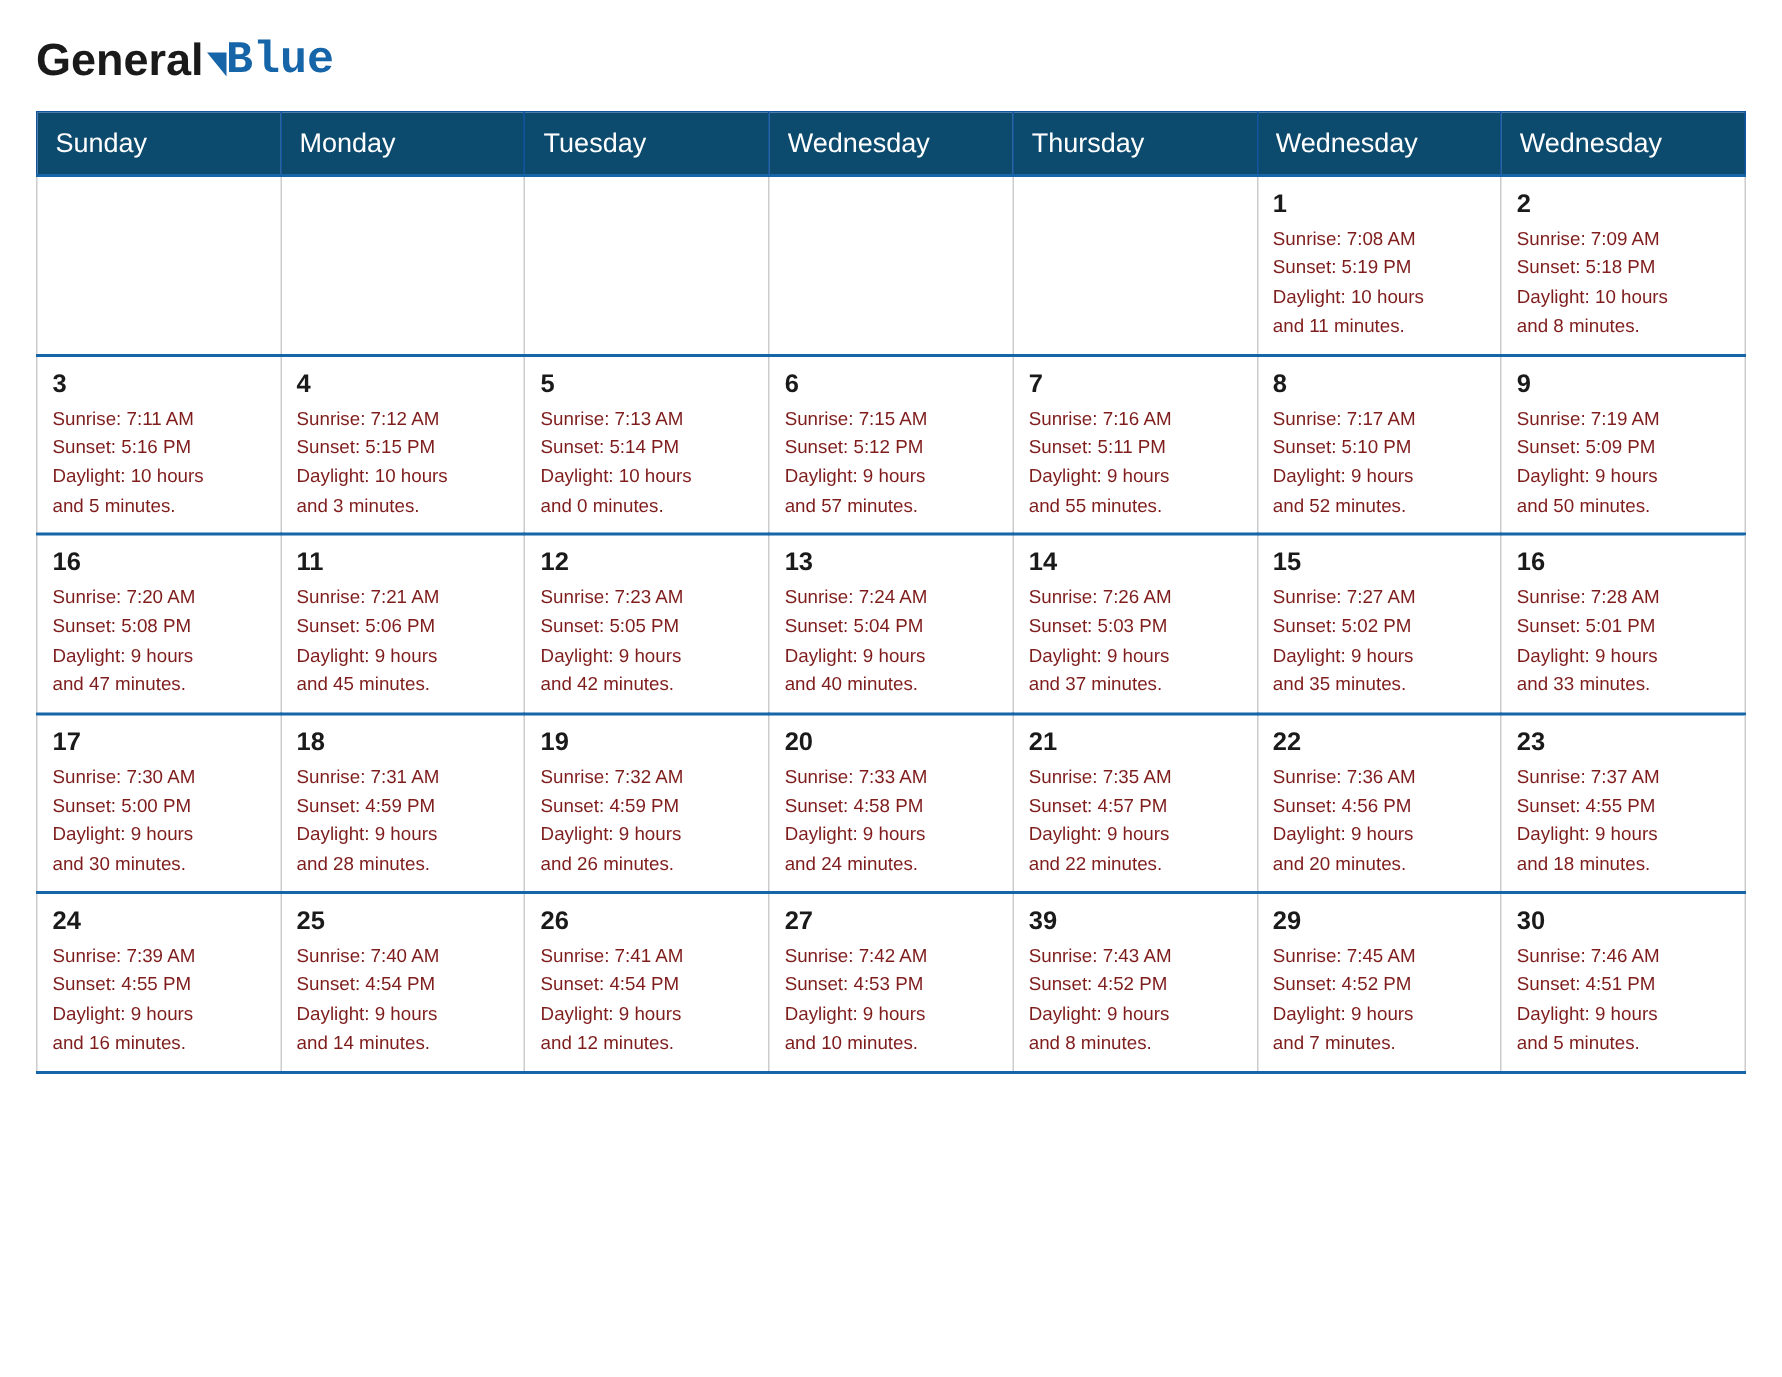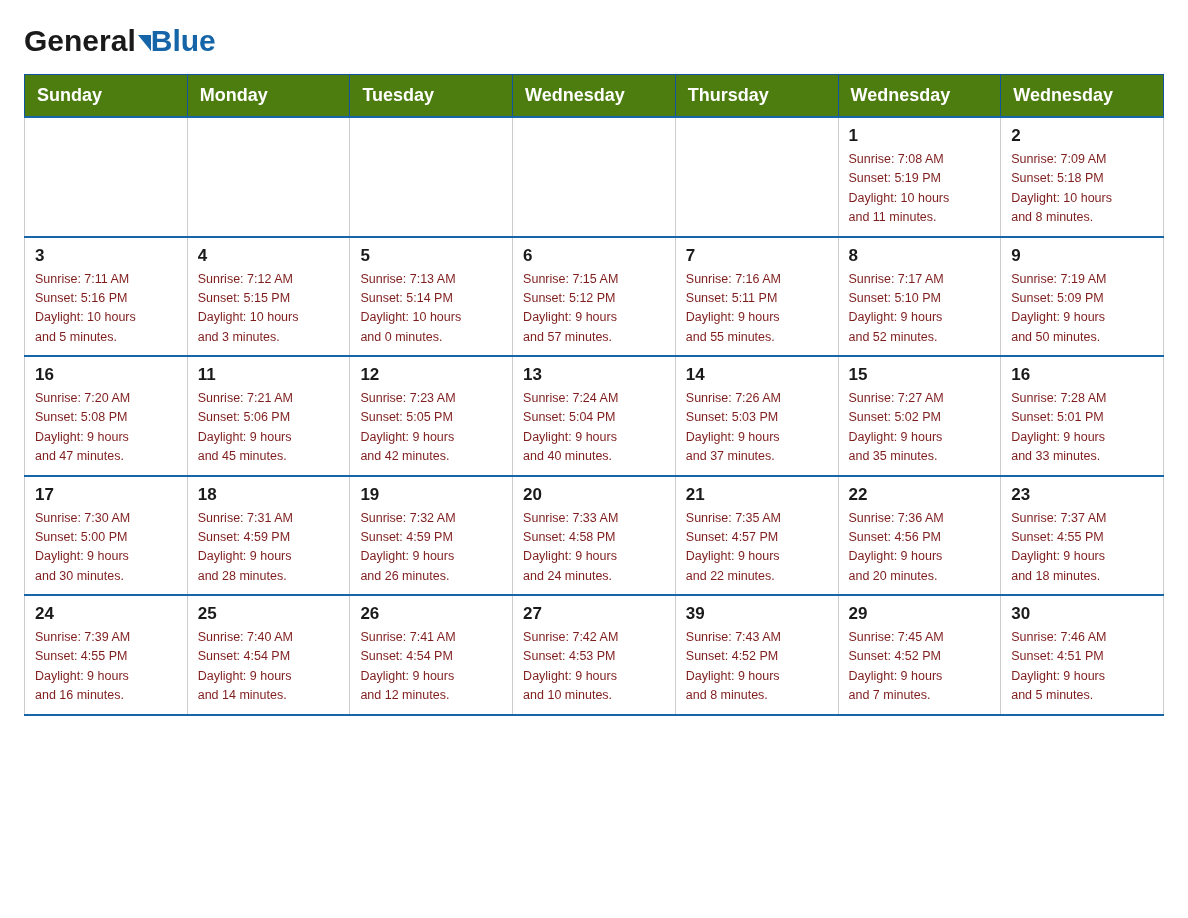--- a/index.html
+++ b/index.html
@@ -34,24 +34,24 @@
       font-size: 20px;
       color: #555;
       margin-top: 4px;
     }
     .calendar {
       width: 100%;
       border-collapse: collapse;
       border: 1px solid #ccc;
     }
     .calendar th {
-      background: #4d7c0f;
+      background: #0c4a6e;
       color: #fff;
       font-size: 18px;
-      font-weight: bold;
+      font-weight: normal;
       padding: 10px 12px;
       text-align: left;
       border: 1px solid #1254a0;
     }
     .calendar td {
       vertical-align: top;
       padding: 8px 10px;
       border: 1px solid #ccc;
       width: 14.28%;
       min-height: 100px;
@@ -97,20 +97,21 @@
       top: 2px;
     }
     .logo-blue-text {
       font-size: 30px;
       font-weight: bold;
       color: #1565a8;
     }
     .logo-line2 {
       display: flex;
       align-items: flex-start;
+      font-family: Liberation Mono, monospace;
     }
   </style>
 </head>
 <body>
 
 <div class="header">
   <div class="logo">
     <div class="logo-row">
       <span class="logo-text-general">General</span>
       <span class="logo-triangle"></span>

